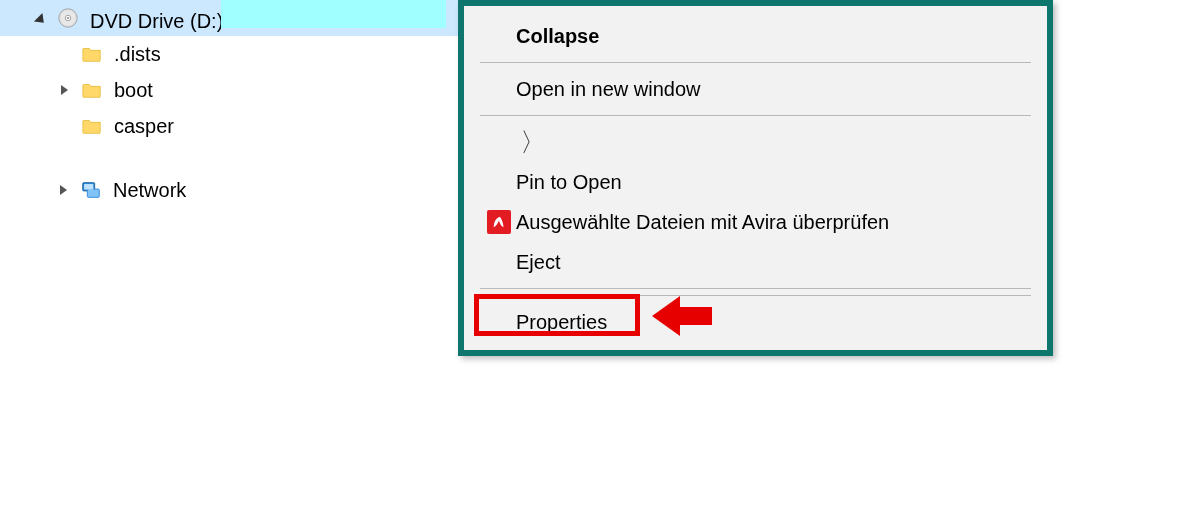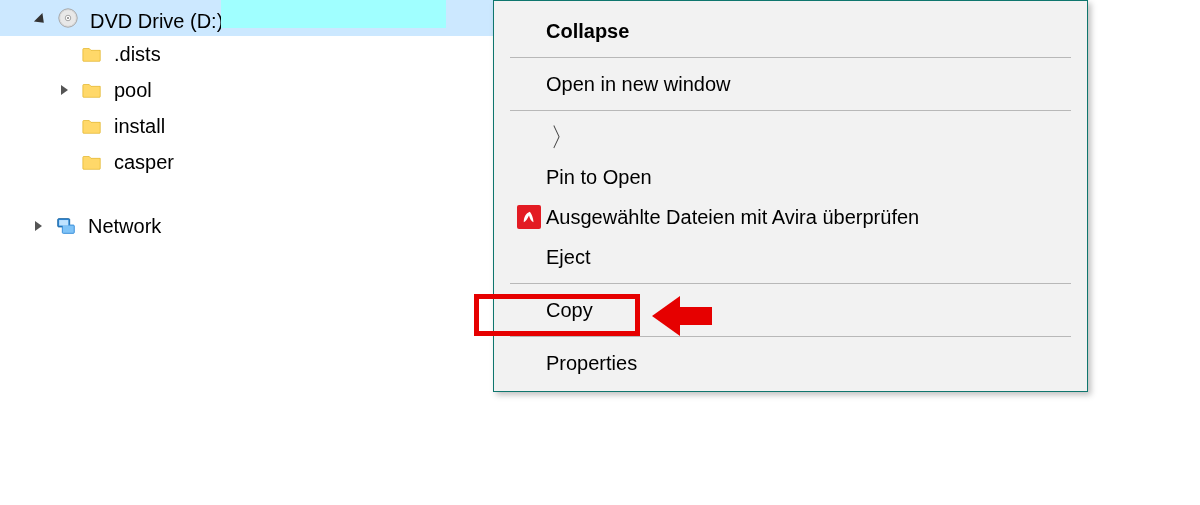--- a/index.html
+++ b/index.html
@@ -58,44 +58,45 @@
       margin-right: 10px;
       display: flex;
       align-items: center;
       justify-content: center;
     }
     .tree-row.child {
       padding-left: 54px;
     }
     .tree-row.root2 {
       padding-left: 28px;
+      margin-left: 25px;
     }
     .tree-row .label { line-height: 36px; }
     .gap { height: 28px; }
 
     
     .chev-right::before { content: ""; display:inline-block; width:0;height:0;
       border-top:5px solid transparent;border-bottom:5px solid transparent;border-left:7px solid #555;}
     .chev-down::before { content:""; display:inline-block; width:0;height:0;
        border-left:6px solid transparent;border-right:6px solid transparent;
        border-top:8px solid #333;
        transform: translate(1px,1px) rotate(-45deg);
     }
 
     
     .folder-icon svg, .disc-icon svg, .network-icon svg { width: 22px; height: 22px; }
 
     
     .menu {
       position: absolute;
-      left: 493px;
+      left: 458px;
       top: 0;
       width: 595px;
       background: #f2f2f2;
-      border: 1px solid #0f766e;
+      border: 6px solid #0f766e;
       box-shadow: 3px 3px 6px rgba(0,0,0,0.25);
       padding: 10px 0 8px 0;
     }
     .menu-item {
       display: flex;
       align-items: center;
       height: 40px;
       padding: 0 18px 0 18px;
       position: relative;
     }
@@ -196,35 +197,26 @@
 
   <div class="tree-row child">
     <span class="expander">
         <span class="chev-right"></span>
       </span>
     <span class="icon folder-icon">
       <svg viewBox="0 0 24 24">
           <path fill="#ffd869" stroke="#d8a400" stroke-width="0.6" d="M3 6h6l2 2h10v11a1 1 0 0 1-1 1H3a1 1 0 0 1-1-1V7a1 1 0 0 1 1-1z"></path>
         </svg>
     </span>
-    <span class="label">pool</span>
-  </div>
-
-
-
-
-  <div class="tree-row child">
-    <span class="expander none"></span>
-    <span class="icon folder-icon">
-      <svg viewBox="0 0 24 24">
-          <path fill="#ffd869" stroke="#d8a400" stroke-width="0.6" d="M3 6h6l2 2h10v11a1 1 0 0 1-1 1H3a1 1 0 0 1-1-1V7a1 1 0 0 1 1-1z"></path>
-        </svg>
-    </span>
-    <span class="label">install</span>
-  </div>
+    <span class="label">boot</span>
+  </div>
+
+
+
+
 
 
   <div class="tree-row child">
     <span class="expander none"></span>
     <span class="icon folder-icon">
       <svg viewBox="0 0 24 24">
           <path fill="#ffd869" stroke="#d8a400" stroke-width="0.6" d="M3 6h6l2 2h10v11a1 1 0 0 1-1 1H3a1 1 0 0 1-1-1V7a1 1 0 0 1 1-1z"></path>
         </svg>
     </span>
     <span class="label">casper</span>
@@ -279,24 +271,20 @@
       </span>
     </span>
     <span class="mi-label">Ausgewählte Dateien mit Avira überprüfen</span>
   </div>
   <div class="menu-item">
     <span class="mi-icon"></span>
     <span class="mi-label">Eject</span>
   </div>
   <div class="menu-sep"></div>
 
-  <div class="menu-item">
-    <span class="mi-icon"></span>
-    <span class="mi-label">Copy</span>
-  </div>
   <div class="menu-sep"></div>
 
   <div class="menu-item">
     <span class="mi-icon"></span>
     <span class="mi-label">Properties</span>
   </div>
 
 </div>
 
 <div class="anno-box"></div>

